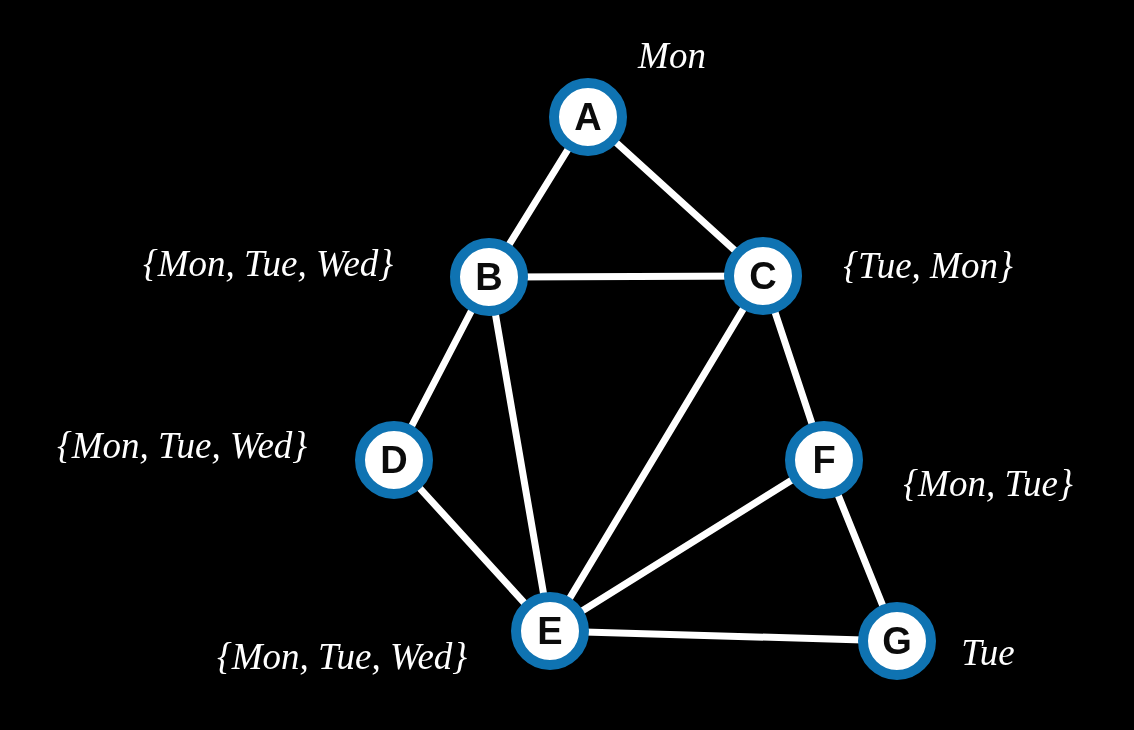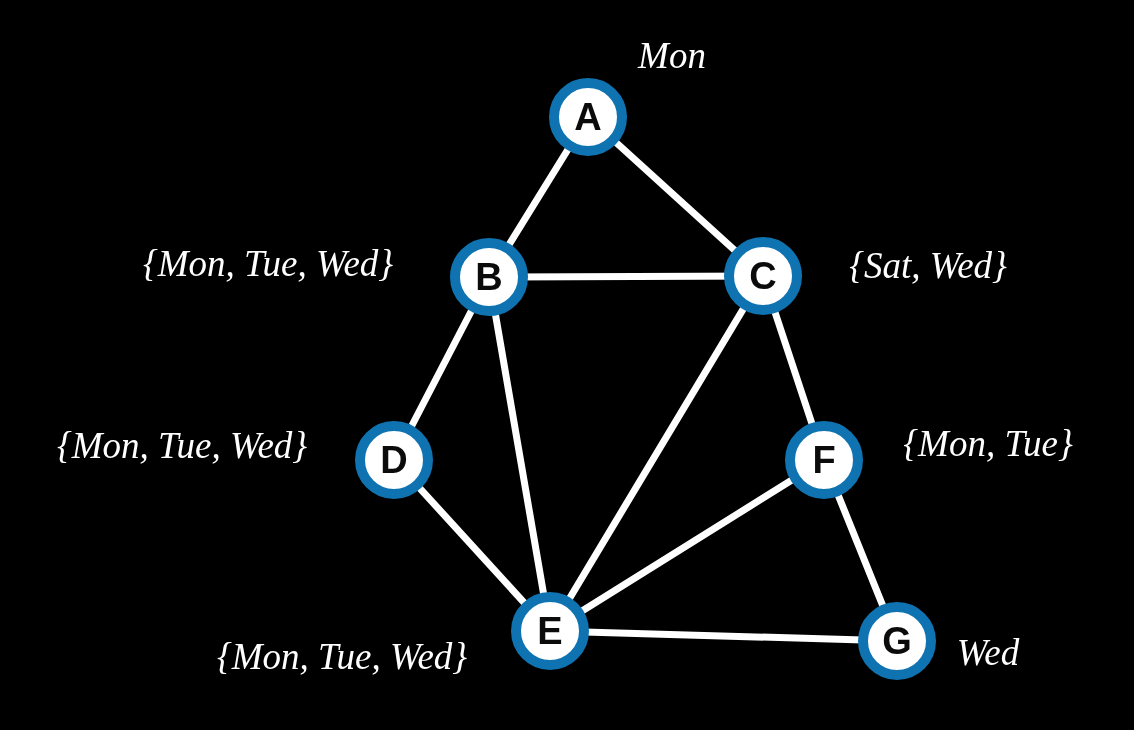--- a/index.html
+++ b/index.html
@@ -82,30 +82,30 @@
       <span class="node-letter" style="color: rgb(11, 11, 11);">A</span>
     </div>
     <div class="domain-label" style="left: 672px; top: 56px; color: #ffffff;">Mon</div>
     <div class="node" style="left: 489px; top: 277px; border-color: rgb(15, 115, 178); background: rgb(255, 255, 255);">
       <span class="node-letter" style="color: rgb(11, 11, 11);">B</span>
     </div>
     <div class="domain-label" style="left: 268px; top: 264px; color: rgb(255, 255, 255);">{Mon, Tue, Wed}</div>
     <div class="node" style="left: 763px; top: 276px; border-color: rgb(15, 115, 178); background: rgb(255, 255, 255);">
       <span class="node-letter" style="color: rgb(11, 11, 11);">C</span>
     </div>
-    <div class="domain-label" style="left: 928px; top: 266px; color: rgb(255, 255, 255);">{Sat, Wed}</div>
+    <div class="domain-label" style="left: 928px; top: 266px; color: rgb(255, 255, 255);">{Tue, Mon}</div>
     <div class="node" style="left: 394px; top: 460px; border-color: rgb(15, 115, 178); background: rgb(255, 255, 255);">
       <span class="node-letter" style="color: rgb(11, 11, 11);">D</span>
     </div>
     <div class="domain-label" style="left: 182px; top: 446px; color: rgb(255, 255, 255);">{Mon, Tue, Wed}</div>
     <div class="node" style="left: 550px; top: 631px; border-color: rgb(15, 115, 178); background: rgb(255, 255, 255);">
       <span class="node-letter" style="color: rgb(11, 11, 11);">E</span>
     </div>
     <div class="domain-label" style="left: 342px; top: 657px; color: rgb(255, 255, 255);">{Mon, Tue, Wed}</div>
     <div class="node" style="left: 824px; top: 460px; border-color: rgb(15, 115, 178); background: rgb(255, 255, 255);">
       <span class="node-letter" style="color: rgb(11, 11, 11);">F</span>
     </div>
-    <div class="domain-label" style="left: 988px; top: 444px; color: rgb(255, 255, 255);">{Mon, Tue}</div>
+    <div class="domain-label" style="left: 988px; top: 484px; color: rgb(255, 255, 255);">{Mon, Tue}</div>
     <div class="node" style="left: 897px; top: 641px; border-color: rgb(15, 115, 178); background: rgb(255, 255, 255);">
       <span class="node-letter" style="color: rgb(11, 11, 11);">G</span>
     </div>
-    <div class="domain-label" style="left: 988px; top: 653px; color: rgb(255, 255, 255);">Wed</div>
+    <div class="domain-label" style="left: 988px; top: 653px; color: rgb(255, 255, 255);">Tue</div>
   </div>
 
 </body></html>

